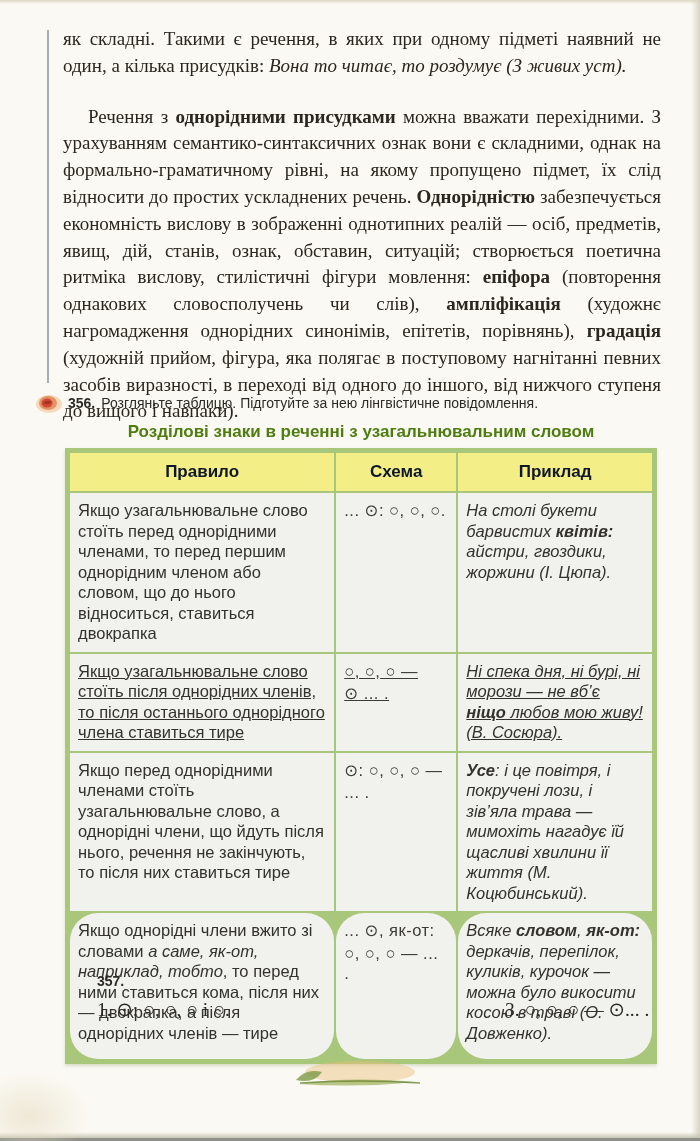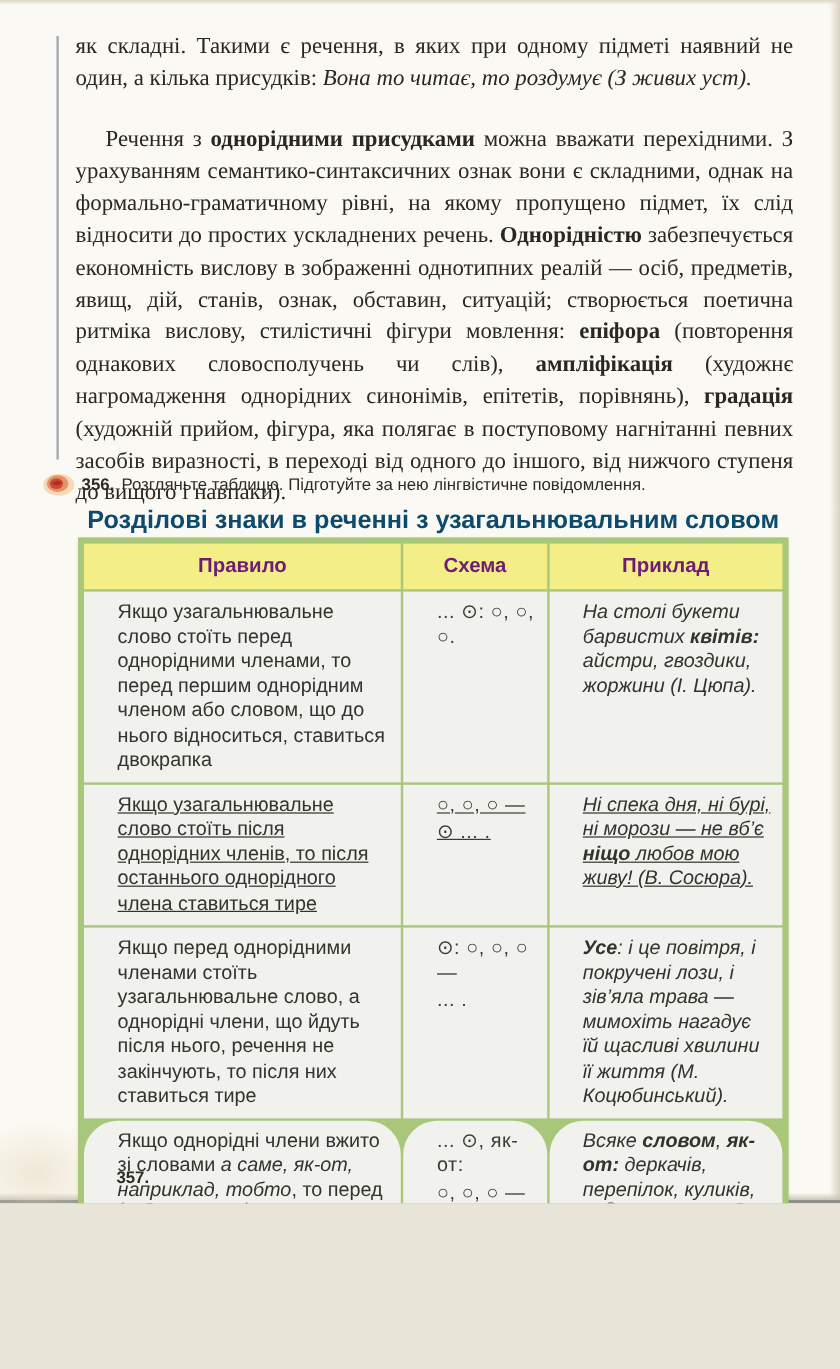--- a/index.html
+++ b/index.html
@@ -5,21 +5,21 @@
   :root{
     --page-bg:#fbf9f3;
     --text:#29271f;
     --table-border:#a9c77b;
     --table-header-bg:#f3ee86;
     --table-cell-bg:#f1f1ed;
     --rule-line:#a7abb3;
   }
   html,body{margin:0;padding:0;background:#e8e4d8;}
   .page{
-    position:relative;width:700px;height:1003px;margin:0 auto;
+    position:relative;width:700px;height:1141px;margin:0 auto;
     background:var(--page-bg);
     font-family:"Liberation Serif",serif;color:var(--text);
     overflow:hidden;
   }
   
   .edge-top{position:absolute;left:0;top:0;width:100%;height:4px;
     background:linear-gradient(to bottom,#ddd6c2,rgba(221,214,194,0));}
   .edge-right{position:absolute;right:0;top:0;width:9px;height:100%;
     background:linear-gradient(to left,#d9d3c0,rgba(217,211,192,0));}
   .edge-bottom{position:absolute;left:0;bottom:0;width:100%;height:3px;background:#8f9089;}
@@ -39,34 +39,34 @@
 
   
   .ex-header{position:absolute;left:34px;display:flex;align-items:flex-start;
     font-family:"Liberation Sans",sans-serif;font-size:14px;line-height:22px;color:#2c2b25;}
   .ex-header .marker{flex:0 0 auto;margin-right:4px;margin-top:-2px;}
   .ex-num{font-weight:bold;margin-right:6px;white-space:nowrap;}
   .ex356{top:392px;width:640px;}
   .ex357{top:970px;left:97px;width:580px;}
 
   .table-title{position:absolute;left:65px;top:422px;width:592px;text-align:center;
-    font-family:"Liberation Sans",sans-serif;font-weight:bold;font-size:21px;color:#0c4a6e;}
+    font-family:"Liberation Sans",sans-serif;font-weight:bold;font-size:17px;color:#4d7c0f;}
 
   
   .rules-table{position:absolute;left:65px;top:448px;width:592px;
     border-collapse:separate;border-spacing:2px;
     background:var(--table-border);border:3px solid var(--table-border);
     box-shadow:0 2px 3px rgba(120,140,80,.25);
     font-family:"Liberation Sans",sans-serif;}
   .rules-table th{
     background:var(--table-header-bg);height:36px;
-    font-size:17px;font-weight:bold;color:#701a75;text-align:center;vertical-align:middle;}
+    font-size:17px;font-weight:bold;color:#0f172a;text-align:center;vertical-align:middle;}
   .rules-table td{
     background:var(--table-cell-bg);vertical-align:top;
-    padding:7px 9px 8px 28px;font-size:16.5px;line-height:20.5px;color:#33322c;margin-top:33px;}
+    padding:7px 9px 8px 8px;font-size:16.5px;line-height:20.5px;color:#33322c;margin-top:33px;}
   .col-rule{width:271px;}
   .col-scheme{width:124px;}
   .col-example{width:197px;}
   tr.r1 td{height:126px;} tr.r2 td{height:78px;text-decoration:underline;} tr.r3 td{height:116px;} tr.r4 td{height:131px;border-radius:28px;}
   td.scheme{font-size:16.5px;color:#3c3b33;letter-spacing:.5px;}
   td.scheme div{margin-bottom:2px;}
 
   
   .schemes{position:absolute;left:97px;top:996px;width:566px;
     font-size:19.5px;line-height:27px;color:#2a2922;}

